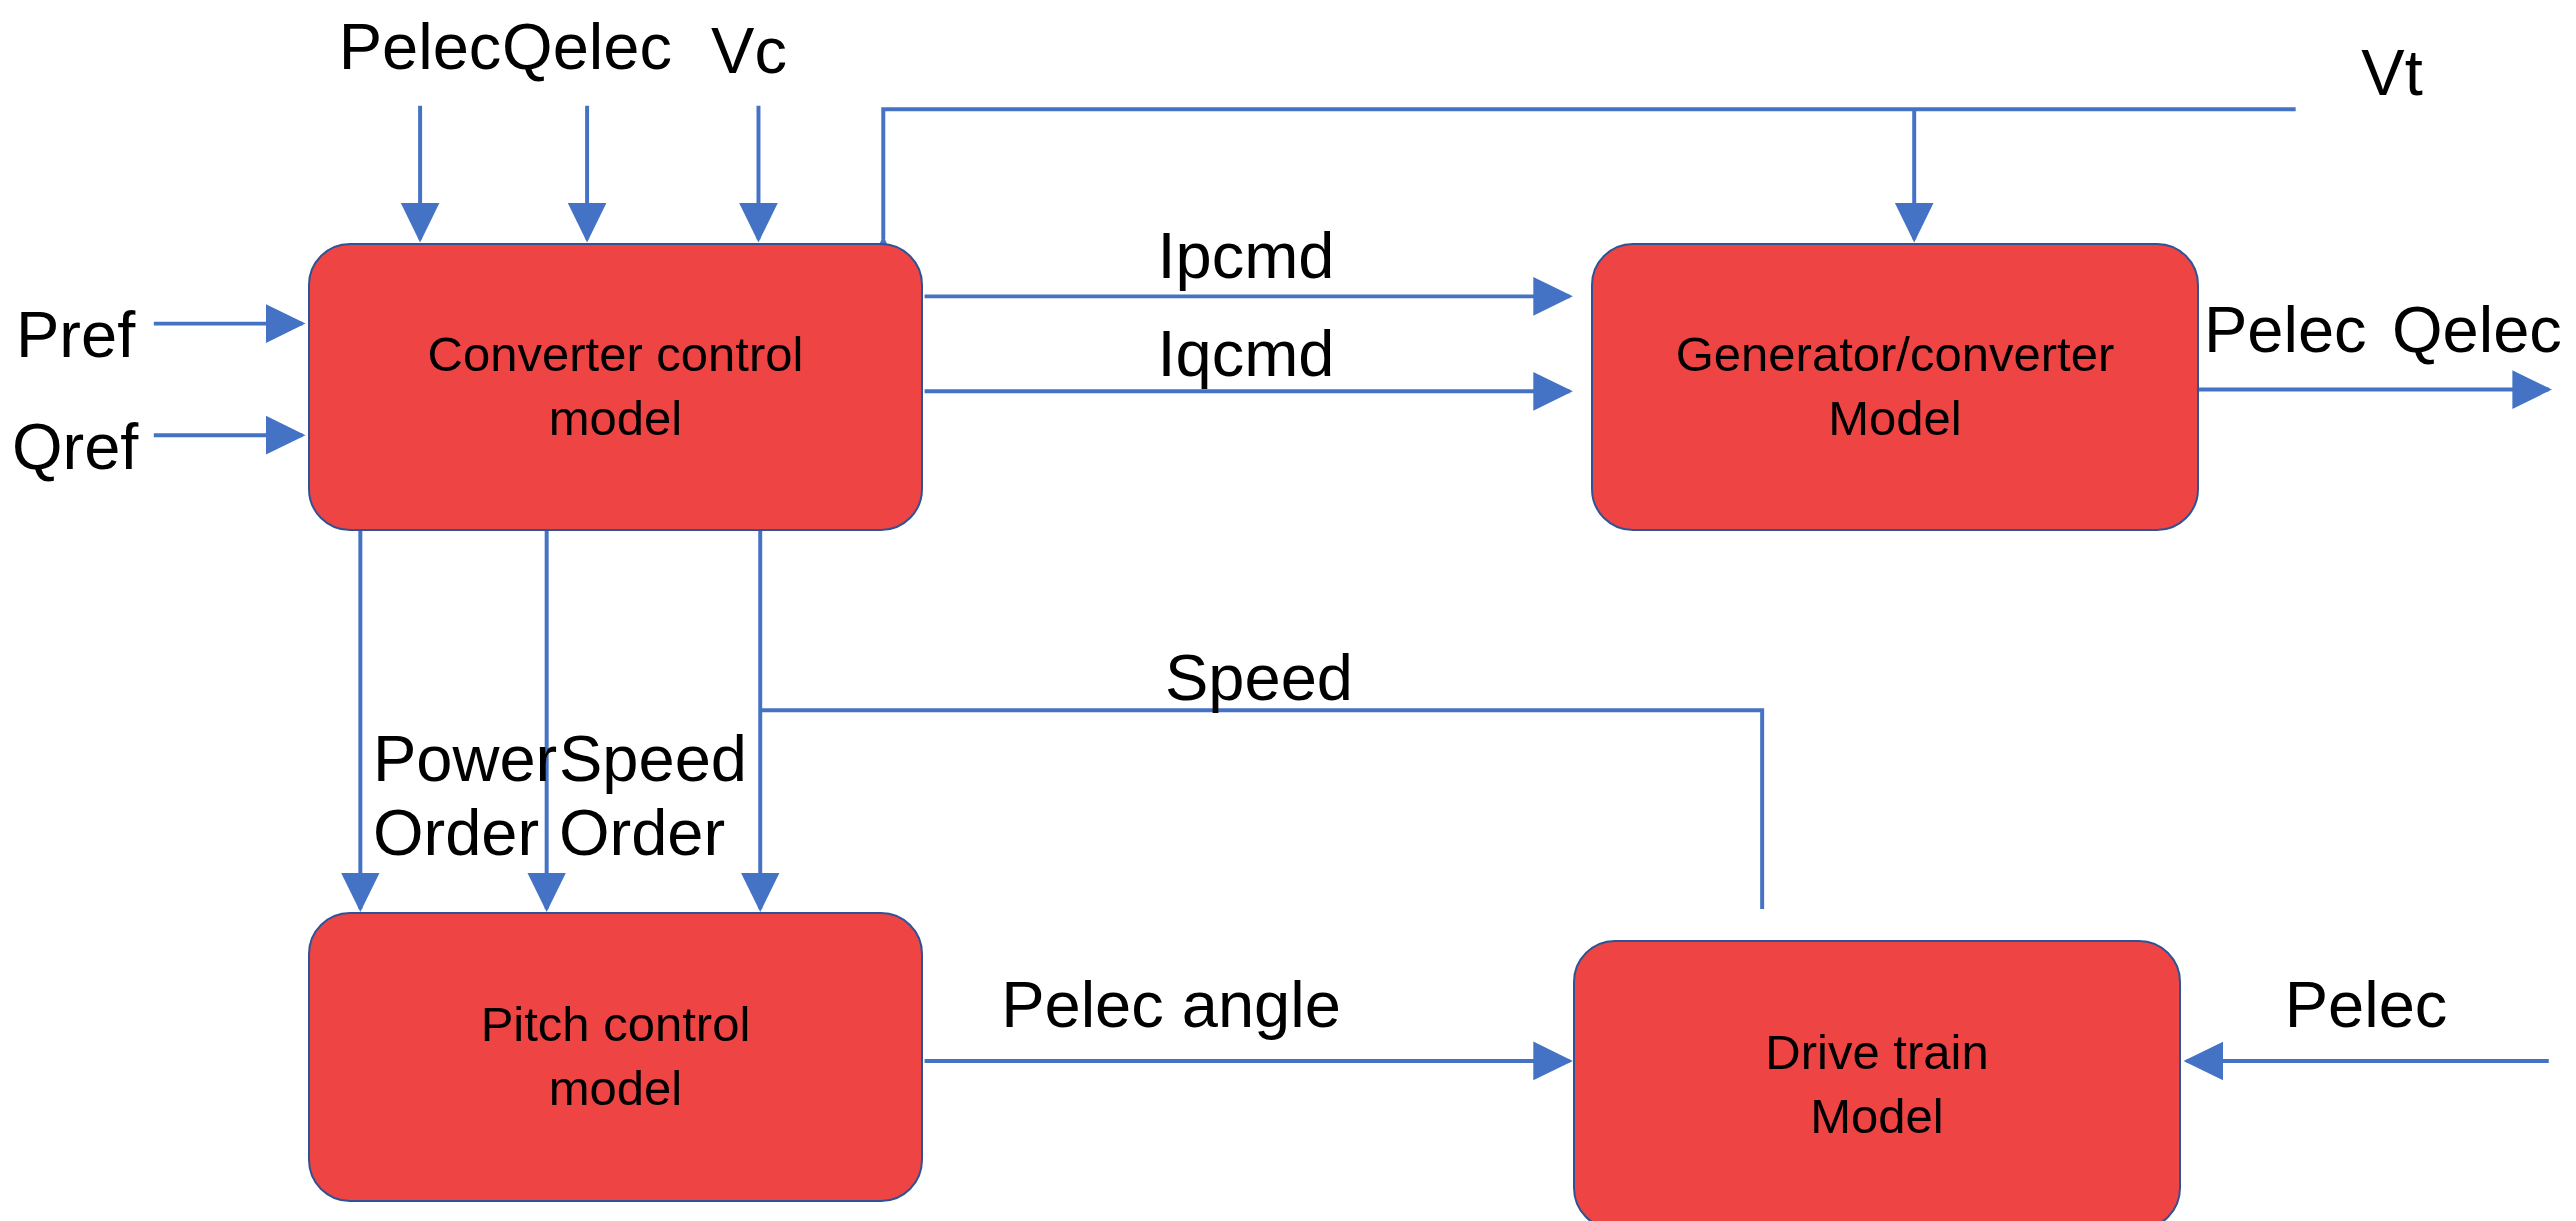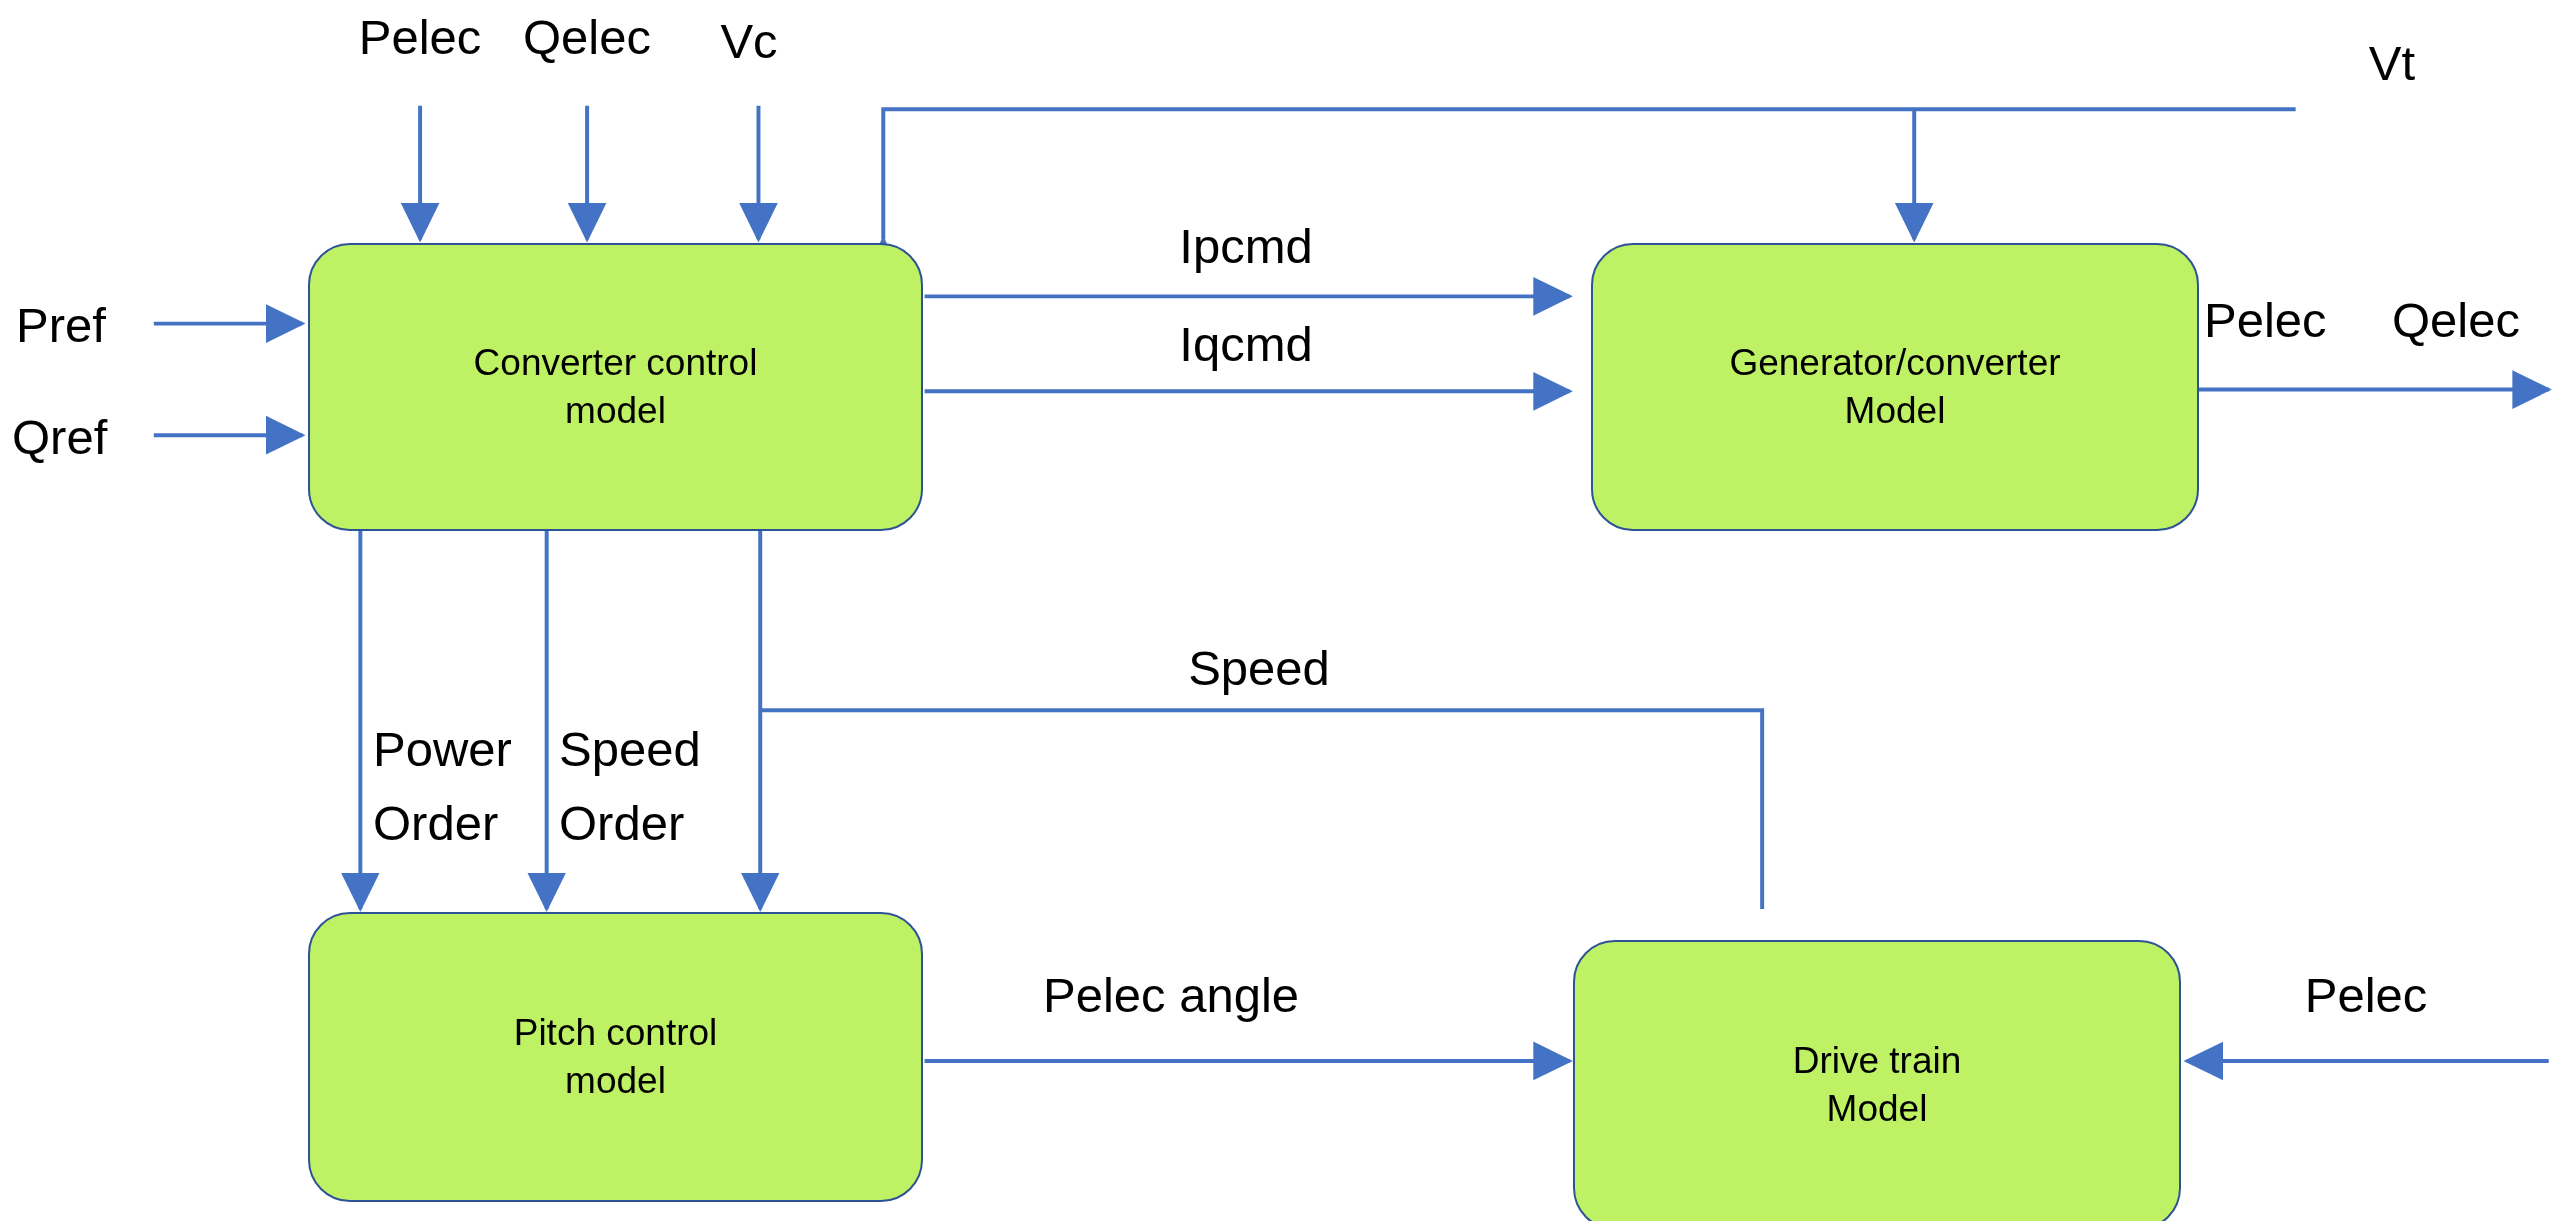--- a/index.html
+++ b/index.html
@@ -9,36 +9,36 @@
     height:1222px;
     background:#ffffff;
     font-family:"Liberation Sans", sans-serif;
     overflow:hidden;
   }
   #wires{position:absolute;left:0;top:0;width:2576px;height:1222px;}
   .blk{
     position:absolute;
     border:2.6px solid #2E5395;
     border-radius:42px;
-    background:#bef264;
+    background:#ef4444;
     display:flex;
     flex-direction:column;
     align-items:center;
     justify-content:center;
     color:#000000;
-    font-size:37px;
+    font-size:49px;
     line-height:1.30;
     text-align:center;
     box-sizing:border-box;
   }
   .blk span{display:block;}
   .lbl{
     position:absolute;
     color:#000000;
-    font-size:49px;
+    font-size:65px;
     line-height:1.18;
     white-space:pre;
   }
   .lbl.c{transform:translateX(-50%);}
 </style>
 </head>
 <body>
 
 <div id="stage">
 

